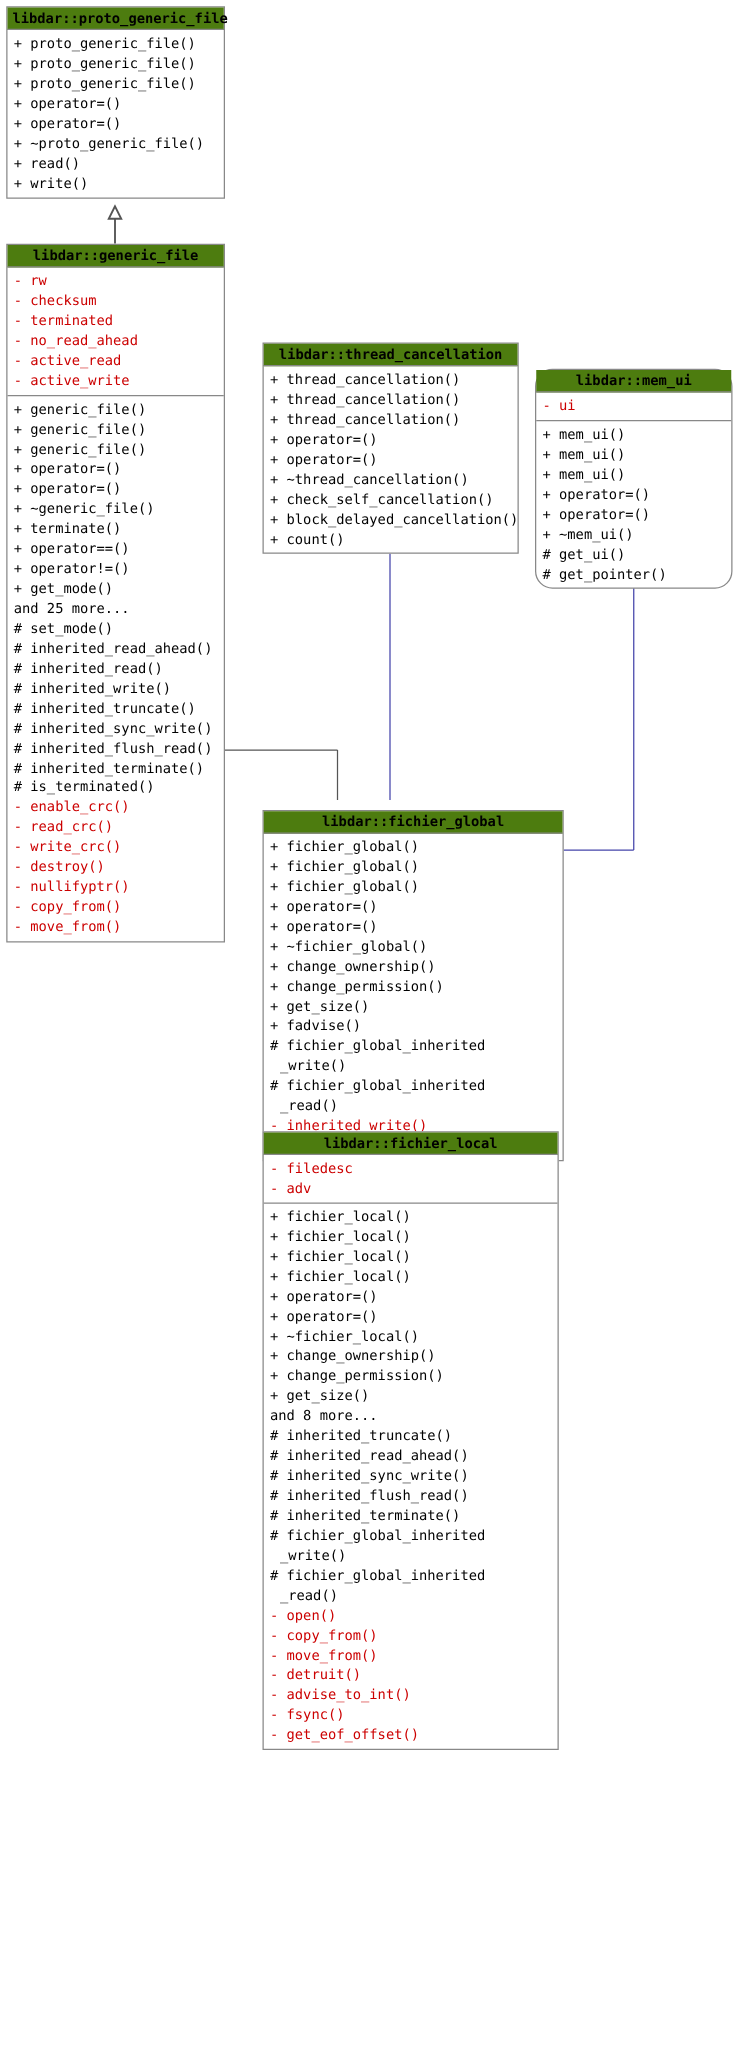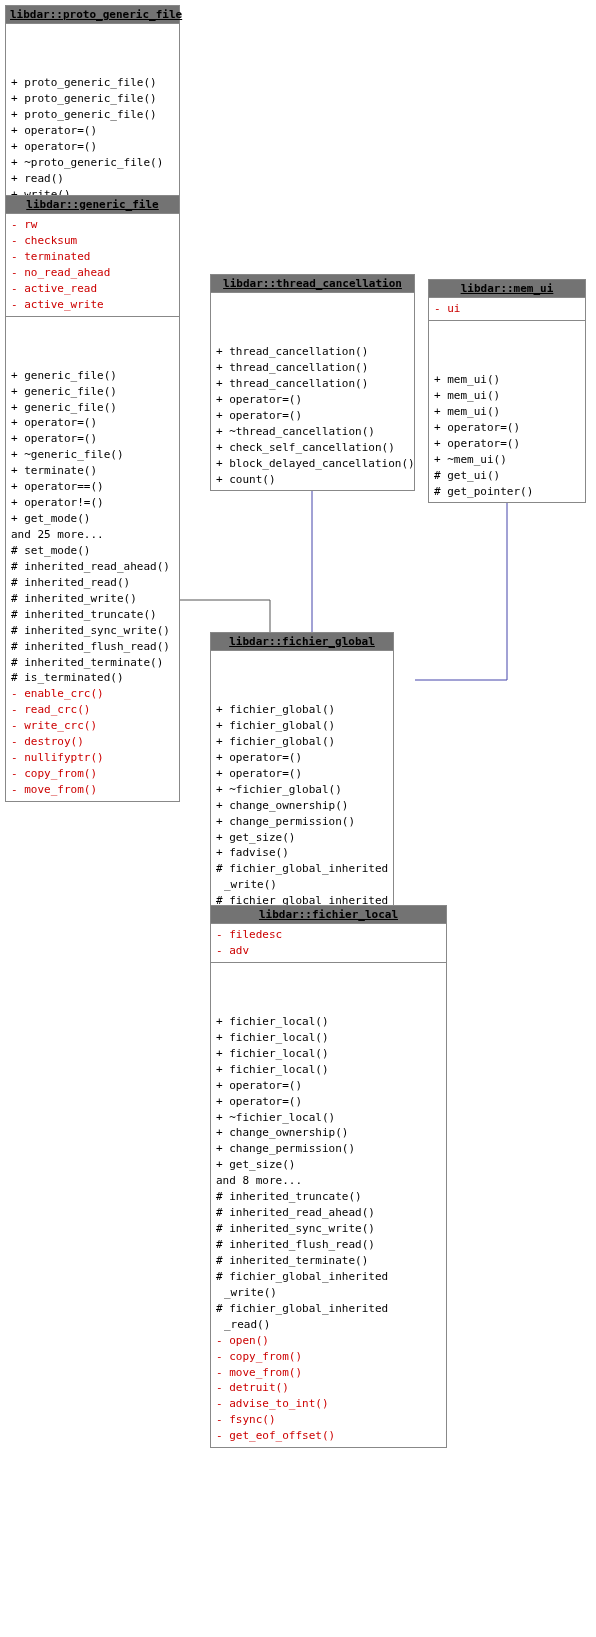--- a/index.html
+++ b/index.html
@@ -14,38 +14,36 @@
       overflow-x: hidden;
     }
 
     .uml-box {
       position: absolute;
       border: 1px solid #888;
       background: #fff;
     }
 
     .uml-box .title-bar {
-      background: #737373;
+      background: #4d7c0f;
       border-bottom: 1px solid #888;
       padding: 2px 4px;
       text-align: center;
       font-weight: bold;
       color: #000;
-      text-decoration: underline;
     }
 
     .uml-box .section {
       padding: 3px 5px;
       border-bottom: 1px solid #888;
       line-height: 1.45;
     }
 
     .uml-box .section:last-child {
       border-bottom: none;
-      margin-top: 48px;
     }
 
     .uml-box .section .item {
       white-space: pre;
     }
 
     .item.red { color: #cc0000; }
 
     svg.arrows {
       position: absolute;
@@ -143,38 +141,38 @@
     <div class="item">+ thread_cancellation()</div>
     <div class="item">+ operator=()</div>
     <div class="item">+ operator=()</div>
     <div class="item">+ ~thread_cancellation()</div>
     <div class="item">+ check_self_cancellation()</div>
     <div class="item">+ block_delayed_cancellation()</div>
     <div class="item">+ count()</div>
   </div>
 </div>
 
-<div class="uml-box" style="left:428px; top:279px; width:158px;">
+<div class="uml-box" style="left:428px; top:295px; width:158px;border-radius:14px;">
   <div class="title-bar">libdar::mem_ui</div>
   <div class="section">
     <div class="item red">- ui</div>
   </div>
   <div class="section">
     <div class="item">+ mem_ui()</div>
     <div class="item">+ mem_ui()</div>
     <div class="item">+ mem_ui()</div>
     <div class="item">+ operator=()</div>
     <div class="item">+ operator=()</div>
     <div class="item">+ ~mem_ui()</div>
     <div class="item"># get_ui()</div>
     <div class="item"># get_pointer()</div>
   </div>
 </div>
 
-<div class="uml-box" style="left:210px; top:632px; width:184px;">
+<div class="uml-box" style="left:210px; top:648px; width:241px;">
   <div class="title-bar">libdar::fichier_global</div>
   <div class="section">
     <div class="item">+ fichier_global()</div>
     <div class="item">+ fichier_global()</div>
     <div class="item">+ fichier_global()</div>
     <div class="item">+ operator=()</div>
     <div class="item">+ operator=()</div>
     <div class="item">+ ~fichier_global()</div>
     <div class="item">+ change_ownership()</div>
     <div class="item">+ change_permission()</div>

